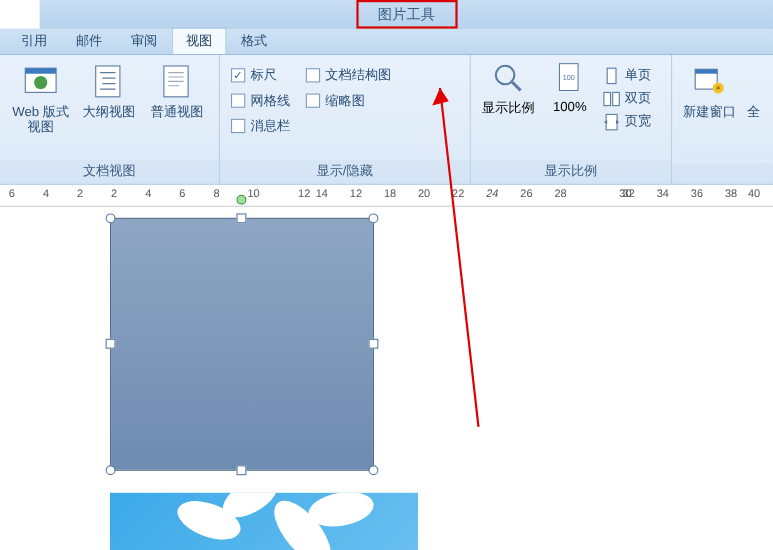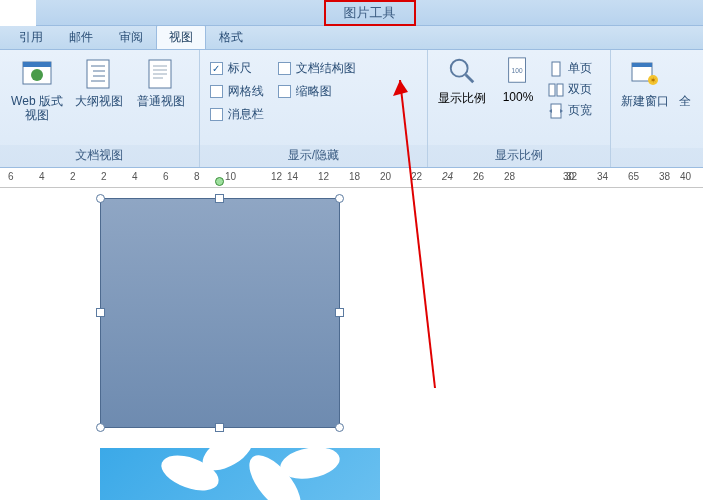--- a/index.html
+++ b/index.html
@@ -206,21 +206,21 @@
       <span class="rnum" style="left: 318px;">12</span>
       <span class="rnum" style="left: 349px;">18</span>
       <span class="rnum" style="left: 380px;">20</span>
       <span class="rnum" style="left: 411px;">22</span>
       <span class="rnum" style="left: 442px; font-style: italic;">24</span>
       <span class="rnum" style="left: 473px;">26</span>
       <span class="rnum" style="left: 504px;">28</span>
       <span class="rnum" style="left: 535px; margin-left: 28px;">30</span>
       <span class="rnum" style="left: 566px;">32</span>
       <span class="rnum" style="left: 597px;">34</span>
-      <span class="rnum" style="left: 628px;">65</span>
+      <span class="rnum" style="left: 628px;">36</span>
       <span class="rnum" style="left: 659px;">38</span>
       <span class="rnum" style="left: 680px;">40</span>
     </div>
 </div>
 
 <div class="canvas">
   <div class="shape">
     <div class="rot"></div>
     <div class="handle h-tl"></div>
     <div class="handle h-t"></div>

